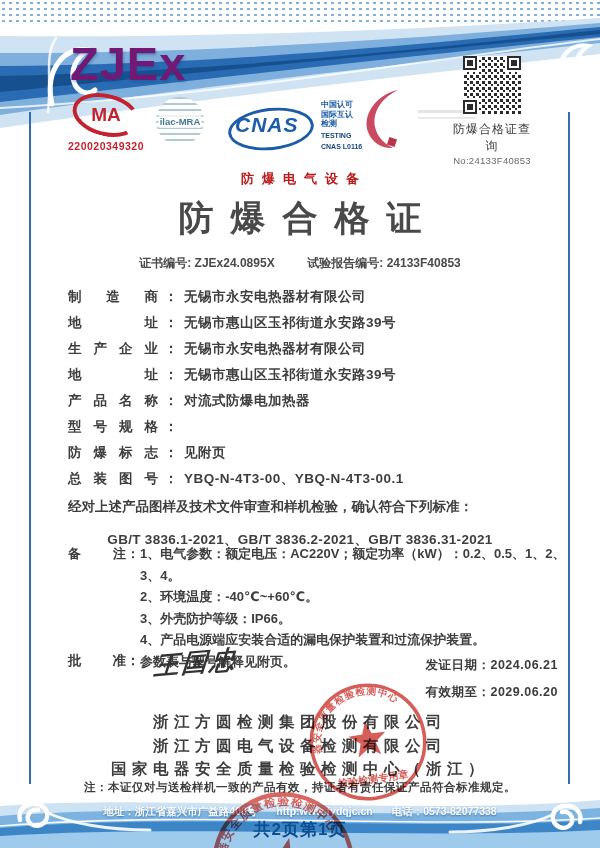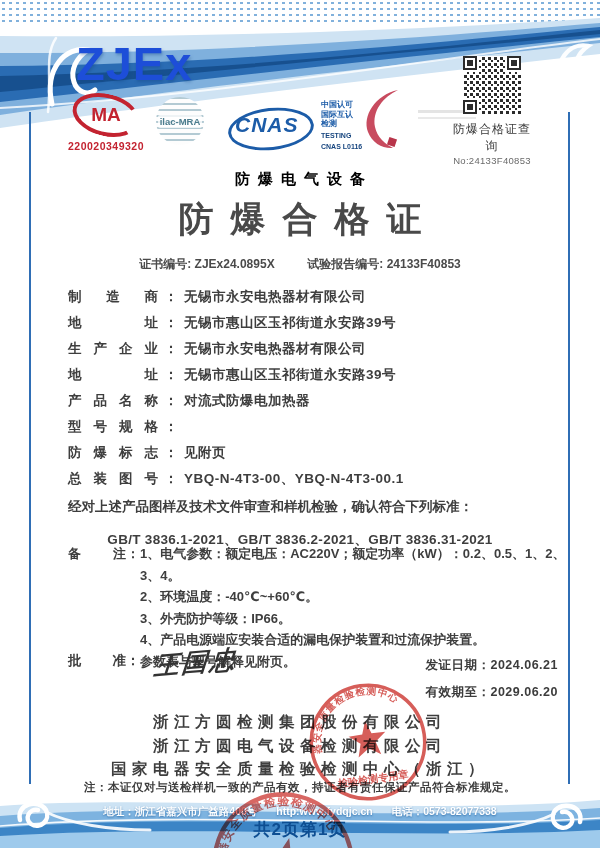--- a/index.html
+++ b/index.html
@@ -3,21 +3,21 @@
 <meta charset="utf-8">
 <style>
   html,body{margin:0;padding:0;background:#ffffff;}
   .page{position:relative;width:600px;height:848px;margin:0 auto;background:#fff;overflow:hidden;
         font-family:"Liberation Sans","DejaVu Sans",sans-serif;color:#3e3e3e;}
   
   .dots{position:absolute;top:0;left:0;right:0;height:26px;
         background-image:radial-gradient(circle,#6ba3d6 1.2px,transparent 1.5px);
         background-size:7px 6px;opacity:.85;}
   .hwaves{position:absolute;top:8px;left:0;width:600px;height:128px;}
-  .brand{position:absolute;left:76px;top:36px;font-size:47px;font-weight:800;color:#1d4ed8;
+  .brand{position:absolute;left:70px;top:36px;font-size:47px;font-weight:800;color:#701a75;
          letter-spacing:1px;text-shadow:1px 2px 3px rgba(20,70,130,.35);}
   .logo{position:absolute;}
   
   .cma{left:60px;top:94px;width:92px;text-align:center;}
   .cma-mark{position:relative;width:68px;height:42px;margin:0 auto;}
   .cma-c{position:absolute;inset:0;border:4px solid #c32330;border-radius:50%;
          border-right-color:transparent;transform:rotate(14deg);}
   .cma-ma{position:absolute;inset:0;display:flex;align-items:center;justify-content:center;
           font-size:19px;font-weight:800;color:#c32330;}
   .cma-num{margin-top:4px;font-size:10.5px;font-weight:700;color:#c32330;letter-spacing:.5px;}
@@ -43,21 +43,21 @@
   .fy-smudge2{position:absolute;left:60px;top:31px;width:58px;height:2px;background:#d4d4d4;opacity:.5;}
   
   .qr{left:450px;top:56px;width:84px;text-align:center;}
   .qr-cap{margin-top:3px;font-size:12px;font-weight:400;color:#3a3a3a;letter-spacing:1px;}
   .qr-num{font-size:9.5px;color:#6a6a6a;letter-spacing:.3px;}
   
   .vline{position:absolute;top:112px;height:672px;width:2px;background:#2f6eb5;}
   .vl{left:29px;} .vr{left:568px;}
   
   .t-block{position:absolute;top:170px;left:0;right:0;text-align:center;}
-  .cat{font-size:15px;font-weight:700;letter-spacing:8px;text-indent:8px;color:#000000;}
+  .cat{font-size:13px;font-weight:700;letter-spacing:8px;text-indent:8px;color:#b91c1c;}
   .main-title{margin-top:7px;font-size:35px;font-weight:700;letter-spacing:17px;text-indent:17px;color:#494949;}
   .certline{margin-top:13px;font-size:12px;font-weight:700;color:#4a4a4a;}
   .certline .gap{display:inline-block;width:26px;}
   .fields{position:absolute;top:288px;left:68px;right:38px;}
   .frow{display:flex;height:26px;font-size:13.5px;font-weight:700;color:#3e3e3e;}
   .flabel{width:90px;text-align:justify;text-align-last:justify;}
   .fcolon{width:26px;text-align:center;}
   .fvalue{flex:1;letter-spacing:.5px;}
   .statement{position:absolute;top:498px;left:68px;font-size:13.5px;font-weight:700;color:#3e3e3e;}
   .standards{position:absolute;top:523px;left:0;right:0;text-align:center;

